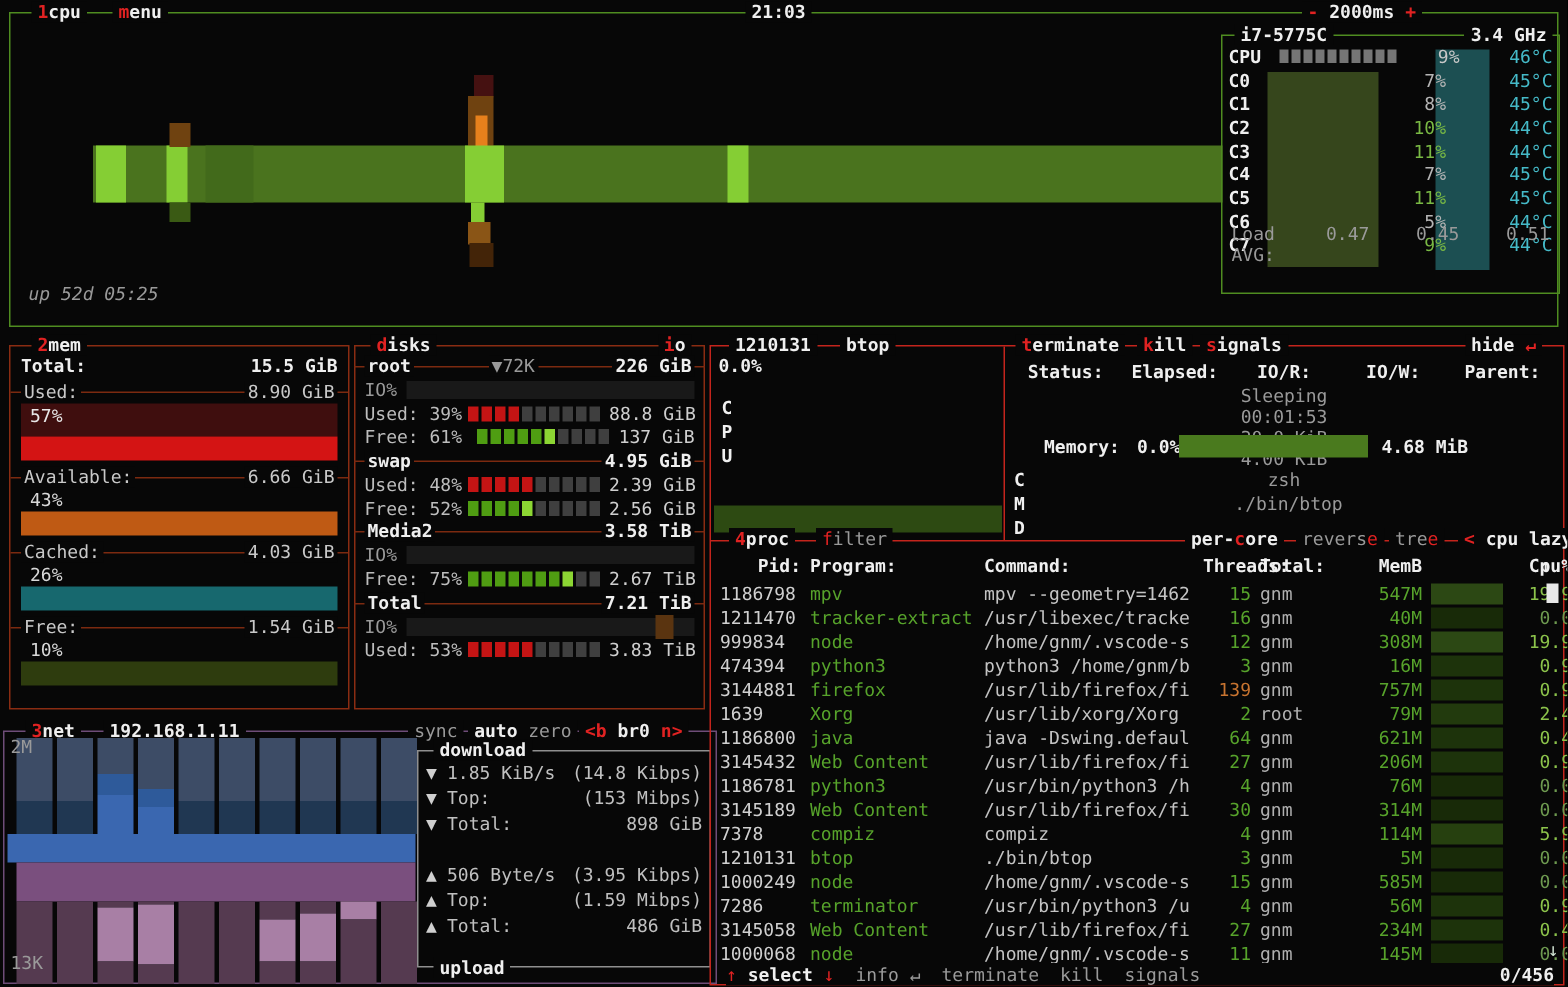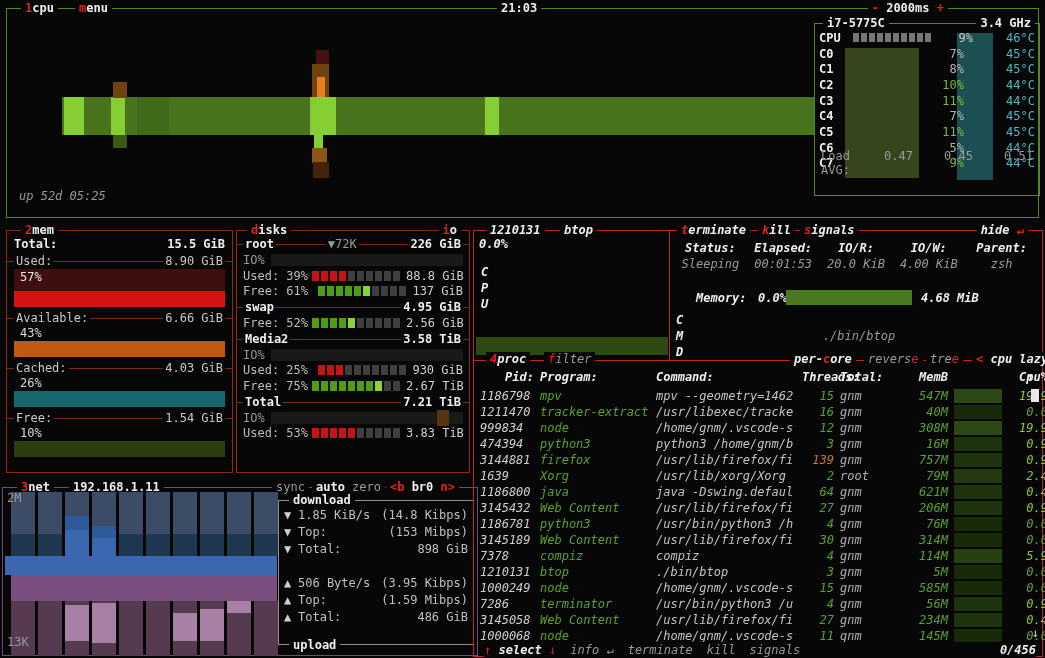--- a/index.html
+++ b/index.html
@@ -248,20 +248,36 @@
             <i style="background: rgb(63, 63, 63);"></i>
           </div>
           <span class="dv">137 GiB</span>
         </div>
         <div class="lrow">
           <div class="line"></div>
           <span class="b">swap</span>
           <span class="b">4.95 GiB</span>
         </div>
         <div class="dmrow">
+          <span class="dl">Used: 48%</span>
+          <div class="meter">
+            <i style="background: rgb(196, 20, 20);"></i>
+            <i style="background: rgb(196, 20, 20);"></i>
+            <i style="background: rgb(196, 20, 20);"></i>
+            <i style="background: rgb(196, 20, 20);"></i>
+            <i style="background: rgb(196, 20, 20);"></i>
+            <i style="background: rgb(63, 63, 63);"></i>
+            <i style="background: rgb(63, 63, 63);"></i>
+            <i style="background: rgb(63, 63, 63);"></i>
+            <i style="background: rgb(63, 63, 63);"></i>
+            <i style="background: rgb(63, 63, 63);"></i>
+          </div>
+          <span class="dv">2.39 GiB</span>
+        </div>
+        <div class="dmrow">
           <span class="dl">Free: 52%</span>
           <div class="meter">
             <i style="background: rgb(79, 157, 18);"></i>
             <i style="background: rgb(79, 157, 18);"></i>
             <i style="background: rgb(79, 157, 18);"></i>
             <i style="background: rgb(79, 157, 18);"></i>
             <i style="background: rgb(140, 214, 51);"></i>
             <i style="background: rgb(63, 63, 63);"></i>
             <i style="background: rgb(63, 63, 63);"></i>
             <i style="background: rgb(63, 63, 63);"></i>
@@ -271,36 +287,20 @@
           <span class="dv">2.56 GiB</span>
         </div>
         <div class="lrow">
           <div class="line"></div>
           <span class="b">Media2</span>
           <span class="b">3.58 TiB</span>
         </div>
         <div class="dmrow">
           <span class="gt">IO%</span>
           <div class="iobar"></div>
-        </div>
-        <div class="dmrow">
-          <span class="dl">Used: 25%</span>
-          <div class="meter">
-            <i style="background: rgb(196, 20, 20);"></i>
-            <i style="background: rgb(196, 20, 20);"></i>
-            <i style="background: rgb(196, 20, 20);"></i>
-            <i style="background: rgb(63, 63, 63);"></i>
-            <i style="background: rgb(63, 63, 63);"></i>
-            <i style="background: rgb(63, 63, 63);"></i>
-            <i style="background: rgb(63, 63, 63);"></i>
-            <i style="background: rgb(63, 63, 63);"></i>
-            <i style="background: rgb(63, 63, 63);"></i>
-            <i style="background: rgb(63, 63, 63);"></i>
-          </div>
-          <span class="dv">930 GiB</span>
         </div>
         <div class="dmrow">
           <span class="dl">Free: 75%</span>
           <div class="meter">
             <i style="background: rgb(79, 157, 18);"></i>
             <i style="background: rgb(79, 157, 18);"></i>
             <i style="background: rgb(79, 157, 18);"></i>
             <i style="background: rgb(79, 157, 18);"></i>
             <i style="background: rgb(79, 157, 18);"></i>
             <i style="background: rgb(79, 157, 18);"></i>
@@ -474,21 +474,21 @@
           </div>
           <div class="nirow">
             <span class="ar">▲</span>
             <span>Total:</span>
             <span class="rv">486 GiB</span>
           </div>
         </div>
     </div>
   </div>
 
-  <div class="panel" id="proc-panel" style="left:473px;top:230px;width:570px;height:427px;border-color:#c3241c;font-style:italic;">
+  <div class="panel" id="proc-panel" style="left:473px;top:230px;width:570px;height:427px;border-color:#c3241c;">
     <span class="ptitle" style="left:12px;">1210131</span>
     <span class="ptitle" style="left:86px;">btop</span>
     <span class="ptitle" style="left:203px;"><span class="key">t</span><span>erminate</span></span>
     <span class="ptitle" style="left:284px;"><span class="key">k</span><span>ill</span></span>
     <span class="ptitle" style="left:326px;"><span class="key">s</span><span>ignals</span></span>
     <span class="ptitle" style="right:14px;"><span>hide</span> <span class="key">↵</span></span>
 
     <div class="abs b" style="left:5px;top:6px;">0.0%</div>
     <div class="abs b" style="left:7px;top:34px;">C</div>
     <div class="abs b" style="left:7px;top:50px;">P</div>
@@ -496,21 +496,21 @@
     <div class="abs" style="left:2px;top:106px;width:192px;height:18px;background:#2d4a12;"></div>
     <div class="abs" style="left:195px;top:0;width:1px;height:129px;background:#c3241c;"></div>
 
     <div class="abs" style="left: 200px; top: 10px; width: 364px; display: flex;" id="detail-headers">
         <span class="b" style="flex: 1 1 0%; text-align: center; white-space: nowrap;">Status:</span>
         <span class="b" style="flex: 1 1 0%; text-align: center; white-space: nowrap;">Elapsed:</span>
         <span class="b" style="flex: 1 1 0%; text-align: center; white-space: nowrap;">IO/R:</span>
         <span class="b" style="flex: 1 1 0%; text-align: center; white-space: nowrap;">IO/W:</span>
         <span class="b" style="flex: 1 1 0%; text-align: center; white-space: nowrap;">Parent:</span>
       </div>
-    <div class="abs" style="left: 200px; top: 26px; width: 364px; display: flex;" id="detail-values">
+    <div class="abs" style="left: 200px; top: 26px; width: 364px; display: flex; flex-direction: column;" id="detail-values">
         <span class="gt" style="flex: 1 1 0%; text-align: center; white-space: nowrap;">Sleeping</span>
         <span class="gt" style="flex: 1 1 0%; text-align: center; white-space: nowrap;">00:01:53</span>
         <span class="gt" style="flex: 1 1 0%; text-align: center; white-space: nowrap;">20.0 KiB</span>
         <span class="gt" style="flex: 1 1 0%; text-align: center; white-space: nowrap;">4.00 KiB</span>
         <span class="gt" style="flex: 1 1 0%; text-align: center; white-space: nowrap;">zsh</span>
       </div>
     <span class="abs b" style="left:222px;top:60px;">Memory:</span>
     <span class="abs b" style="left:284px;top:60px;">0.0%</span>
     <div class="abs" style="left:312px;top:59px;width:126px;height:15px;background:#4a7a1e;"></div>
     <span class="abs b" style="left:447px;top:60px;">4.68 MiB</span>

